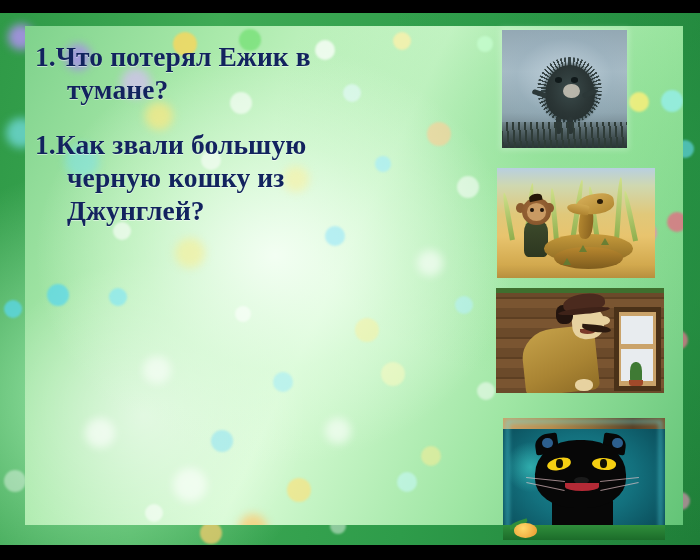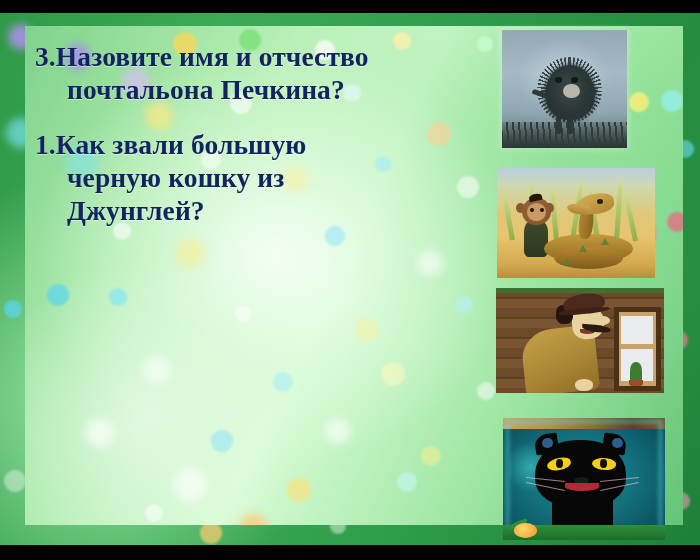--- a/index.html
+++ b/index.html
@@ -251,22 +251,22 @@
         <div class="bokeh" style="left: 604px; top: 66px; width: 20px; height: 20px; background: rgba(255, 240, 120, 0.8);"></div>
         <div class="bokeh" style="left: 636px; top: 64px; width: 22px; height: 22px; background: rgba(150, 240, 240, 0.75);"></div>
         <div class="bokeh" style="left: 610px; top: 196px; width: 22px; height: 22px; background: rgba(240, 140, 170, 0.78);"></div>
         <div class="bokeh" style="left: 642px; top: 186px; width: 20px; height: 20px; background: rgba(235, 100, 130, 0.72);"></div>
         <div class="bokeh" style="left: 600px; top: 430px; width: 24px; height: 24px; background: rgba(230, 170, 215, 0.65);"></div>
         <div class="bokeh" style="left: 560px; top: 466px; width: 18px; height: 18px; background: rgba(255, 255, 255, 0.5);"></div>
       </div>
   </div>
 
   <div class="qlist">
-    <p class="q">3.Назовите имя и отчество
-почтальона Печкина?</p>
+    <p class="q">1.Что потерял Ежик в
+тумане?</p>
     <p class="q">1.Как звали большую
 черную кошку из
 Джунглей?</p>
   </div>
 
   <div class="photo" id="p1">
     <div class="inner">
       <div class="hog-spikes"></div>
       <div class="hog-body"></div>
       <div class="hog-eye l"></div>

